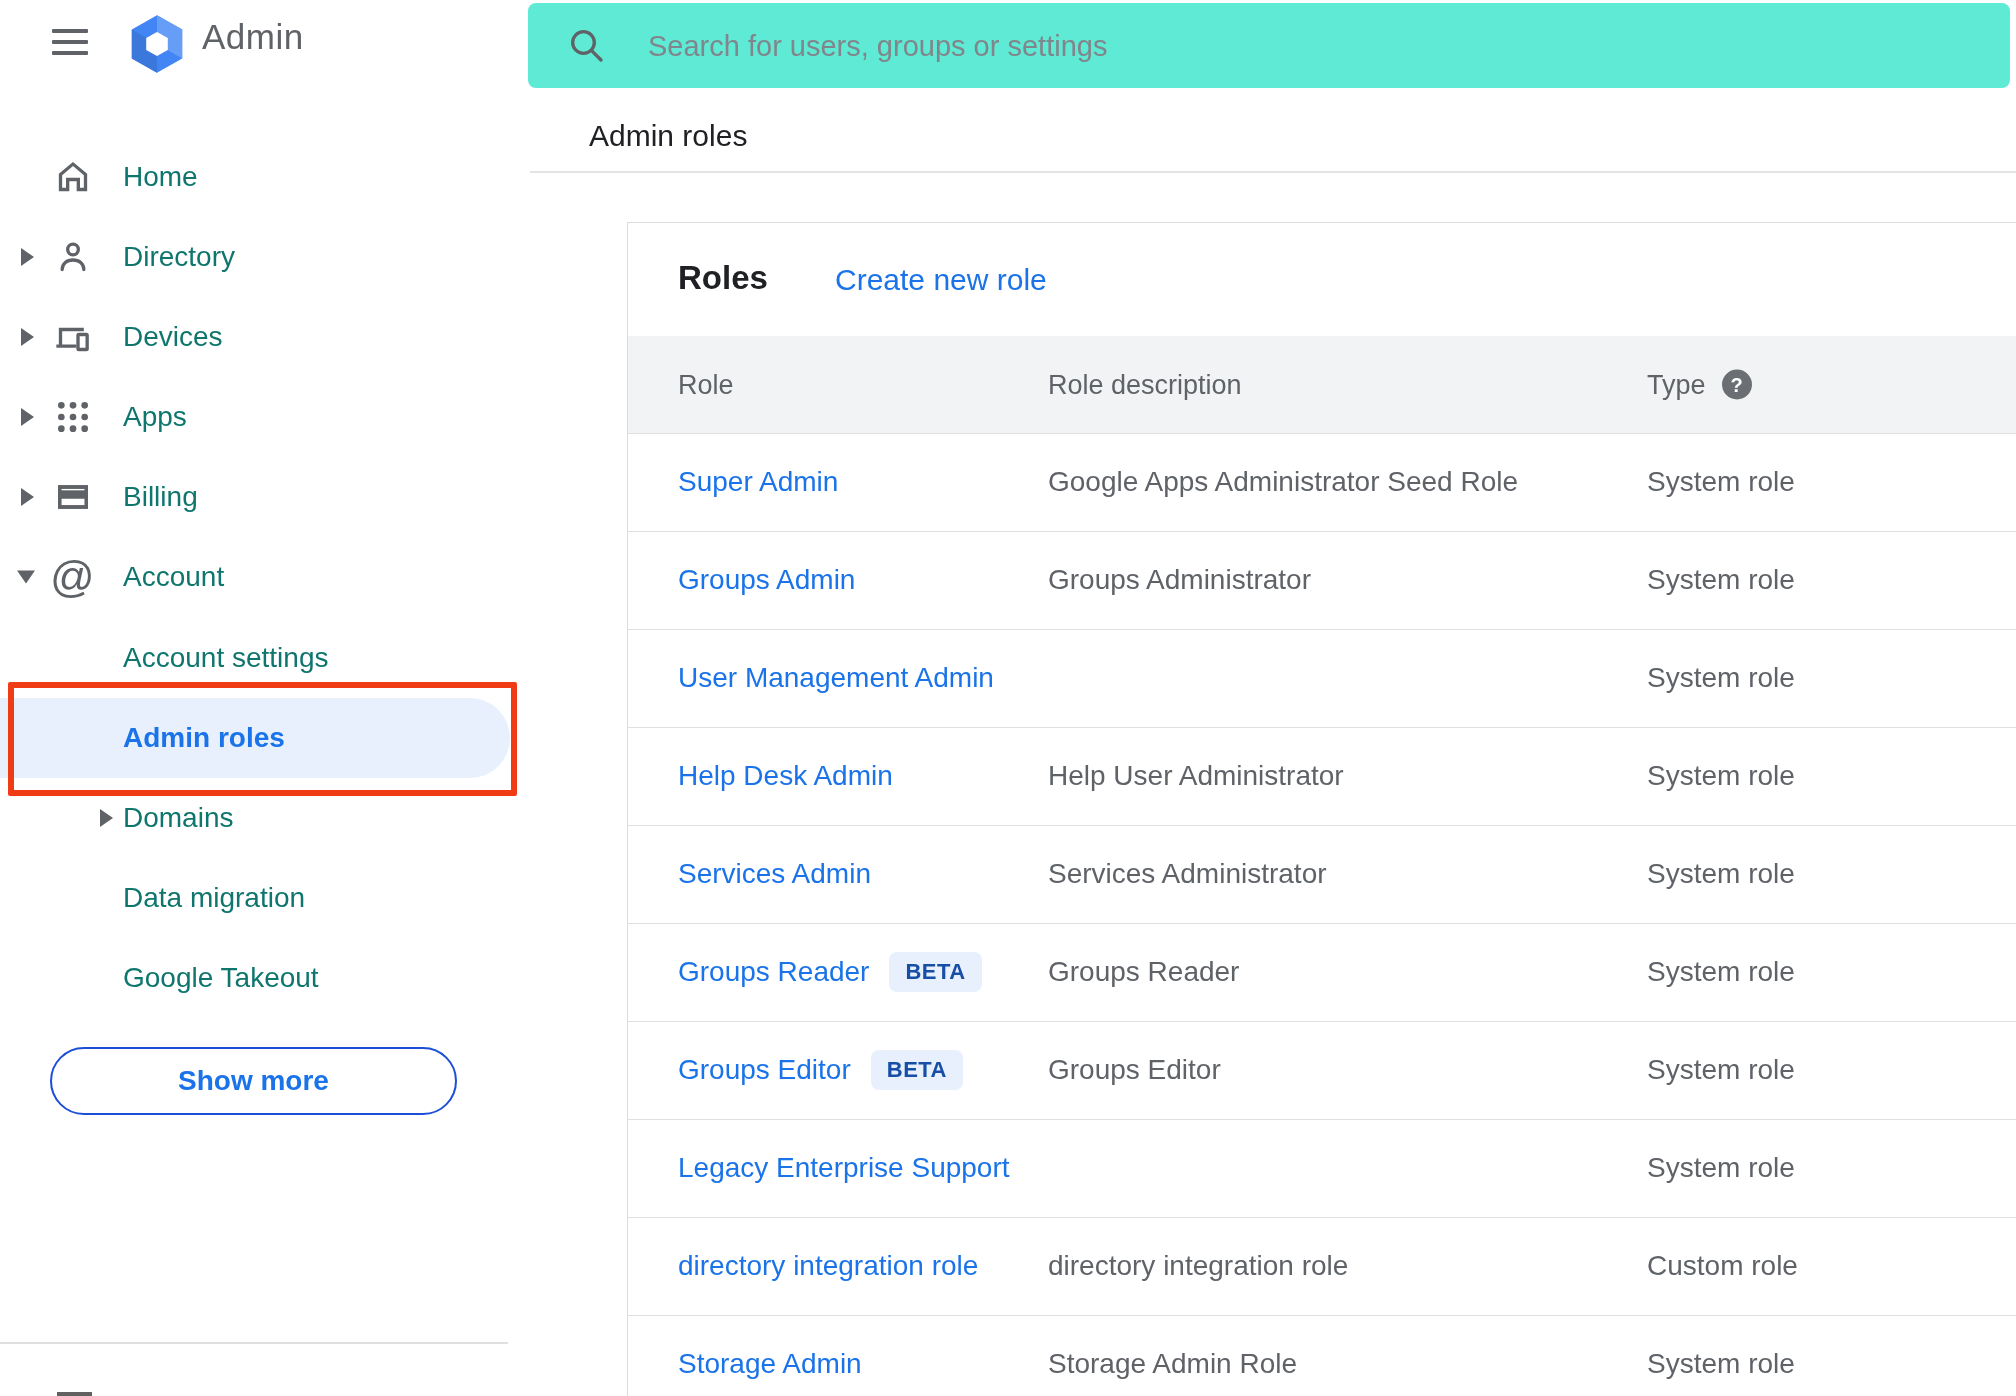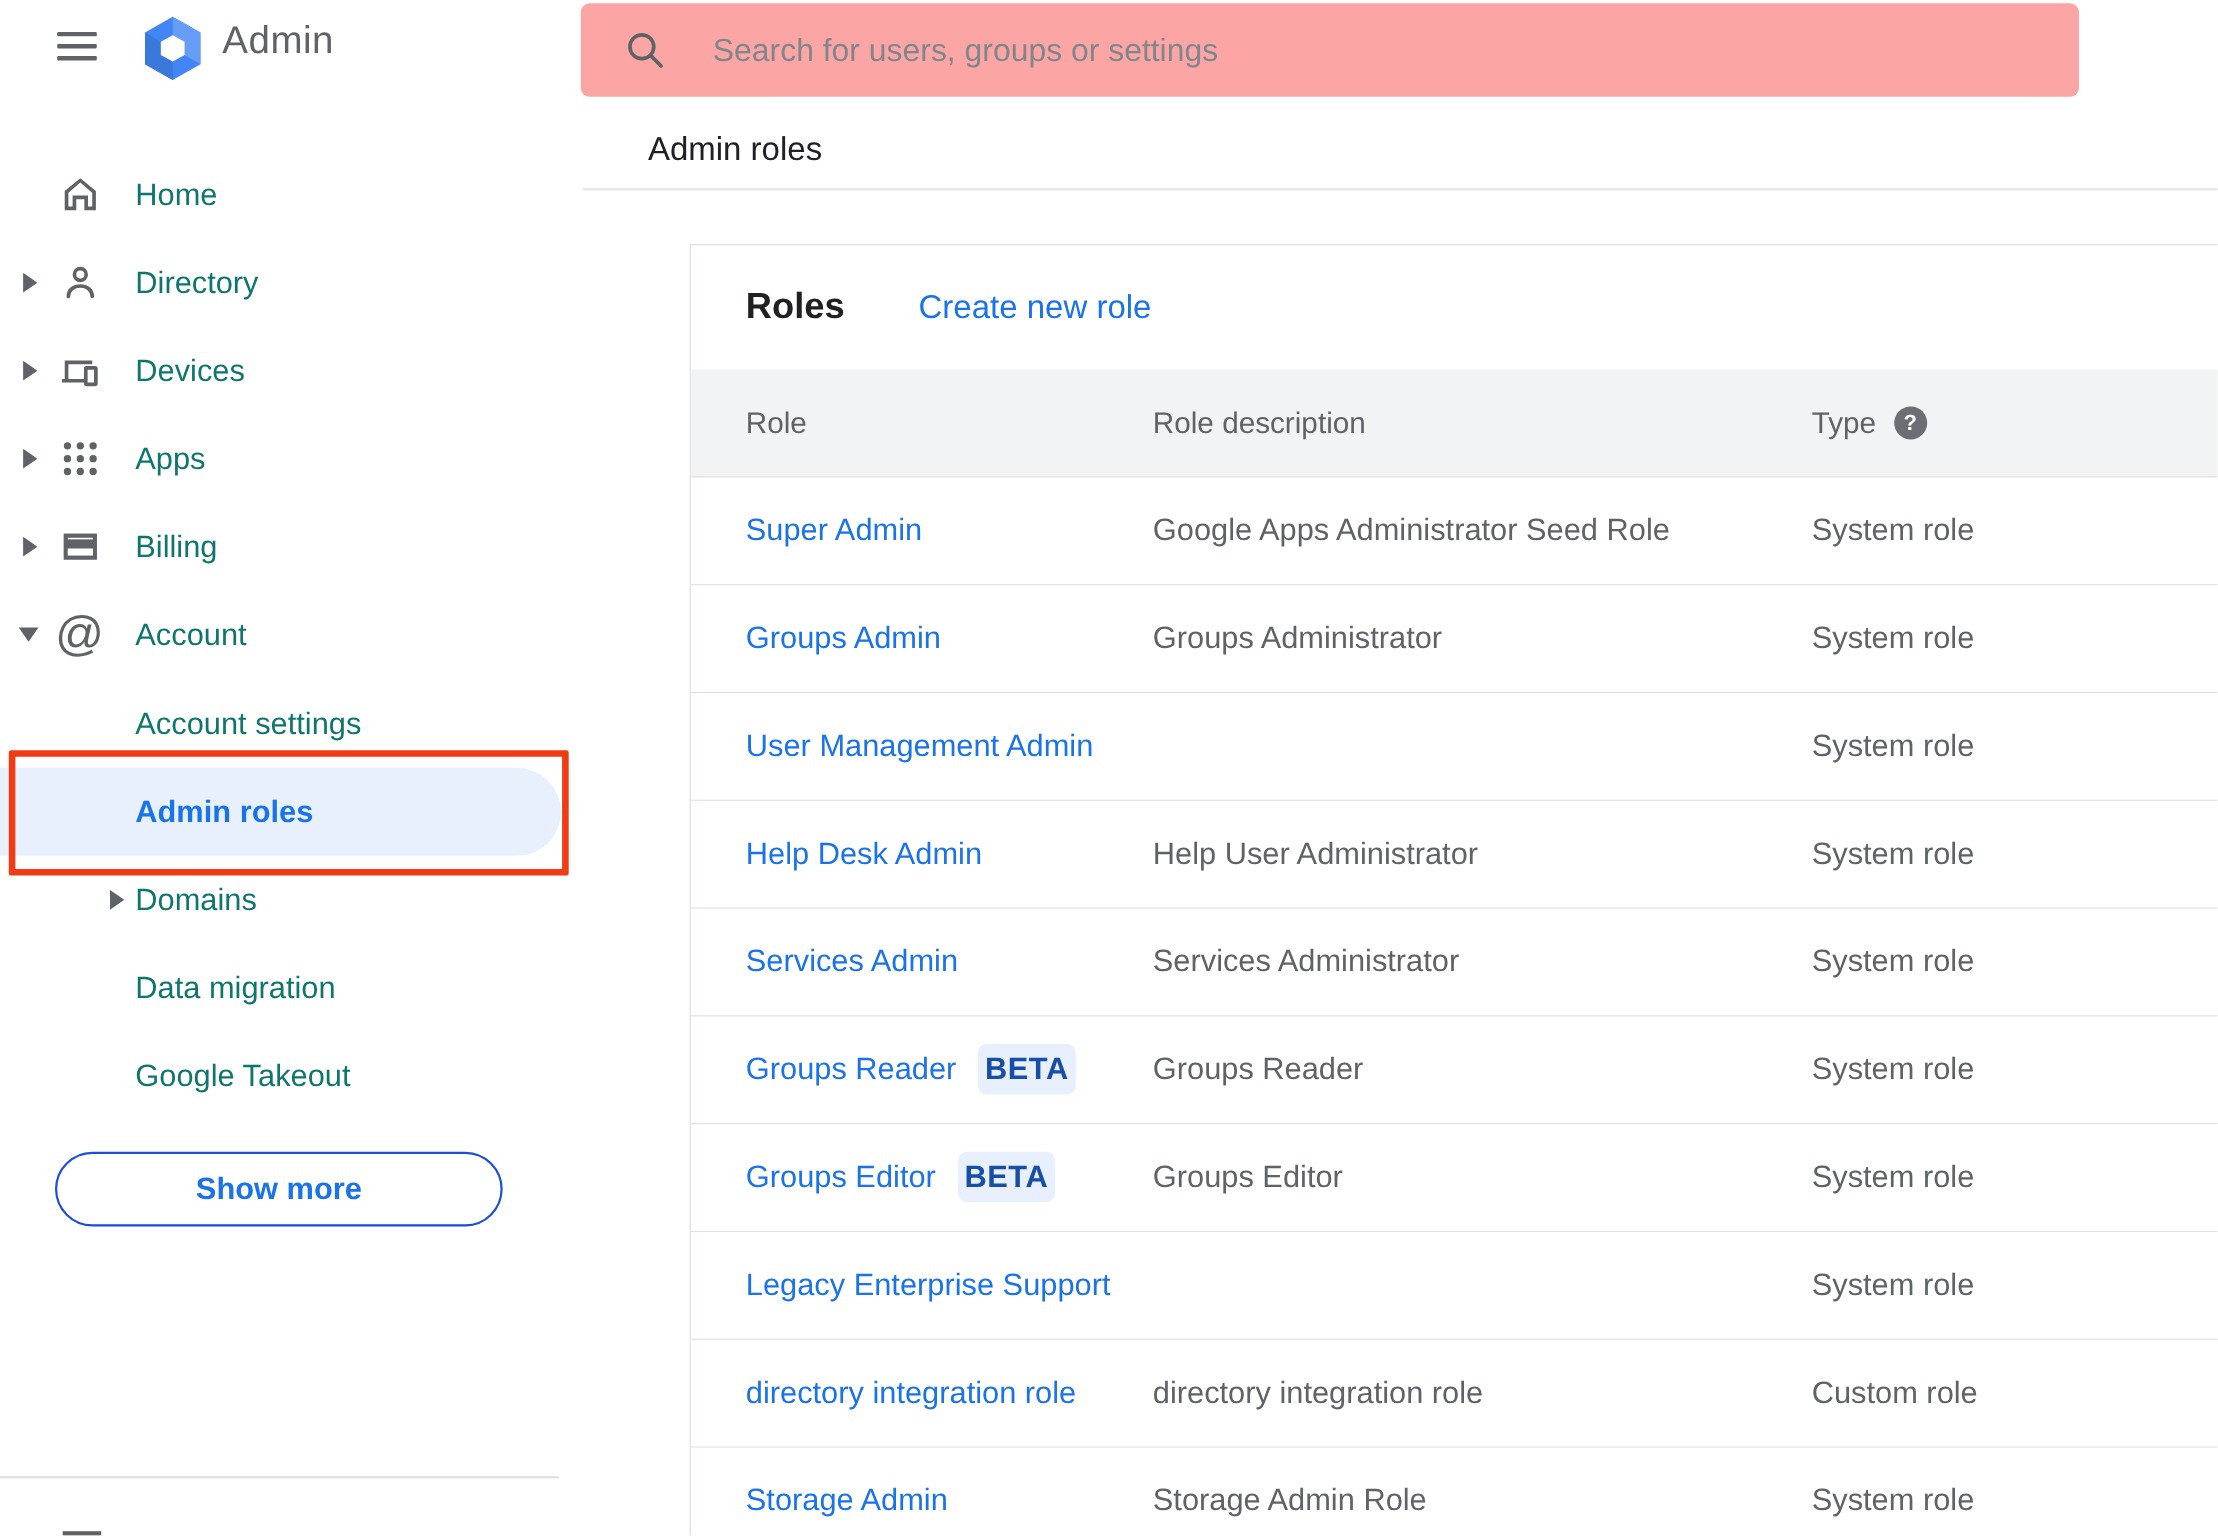--- a/index.html
+++ b/index.html
@@ -7,21 +7,21 @@
     width:2016px;height:1396px;position:relative;overflow:hidden;
     background:#ffffff;
     font-family:"Liberation Sans","DejaVu Sans",sans-serif;
     color:#3c4043;
   }
   
   .hamburger{position:absolute;left:52px;top:29px;width:36px;height:26px;cursor:pointer;}
   .hamburger span{display:block;height:4px;background:#5f6368;border-radius:1px;margin-bottom:7px;}
   .logo{position:absolute;left:127px;top:14px;width:60px;height:60px;}
   .logo-text{position:absolute;left:202px;top:17px;font-size:35px;color:#5f6368;letter-spacing:.5px;}
-  .searchbar{position:absolute;left:528px;top:3px;width:1362px;height:85px;background:#fca5a5;border-radius:8px;}
+  .searchbar{position:absolute;left:528px;top:3px;width:1482px;height:85px;background:#5eead4;border-radius:8px;}
   .search-icon{position:absolute;left:38px;top:22px;width:40px;height:40px;}
   .search-input{position:absolute;left:118px;top:0;width:1100px;height:85px;border:none;outline:none;background:transparent;
     font-family:inherit;font-size:29px;color:#5f6368;}
   .search-input::placeholder{color:#80868b;opacity:1;}
   
   .breadcrumb{position:absolute;left:589px;top:119px;font-size:30px;color:#202124;}
   .top-divider{position:absolute;left:530px;top:171px;width:1486px;height:2px;background:#e4e4e4;}
   
   .nav-item{position:absolute;left:0;width:508px;height:80px;cursor:pointer;}
   .nav-label{position:absolute;left:123px;top:50%;transform:translateY(-50%);font-size:28px;color:#0f766e;white-space:nowrap;}
@@ -47,22 +47,22 @@
   .card-title{position:absolute;left:50px;top:36px;font-size:33px;font-weight:bold;color:#202124;}
   .create-link{position:absolute;left:207px;top:40px;font-size:30px;color:#1a73e8;text-decoration:none;cursor:pointer;}
   .thead{position:absolute;left:0;top:113px;width:100%;height:97px;background:#f2f3f4;border-bottom:1px solid #e0e0e0;}
   .th{position:absolute;top:50%;transform:translateY(-50%);font-size:27px;color:#5f6368;white-space:nowrap;}
   .th-role{left:50px;} .th-desc{left:420px;} .th-type{left:1019px;display:flex;align-items:center;gap:16px;}
   .help-icon{width:30px;height:30px;border-radius:50%;background:#6b6f73;color:#fff;display:inline-flex;
     align-items:center;justify-content:center;font-size:20px;font-weight:bold;cursor:pointer;}
   .trow{position:absolute;left:0;width:100%;height:98px;border-bottom:1px solid #e0e0e0;}
   .cell-role{position:absolute;left:50px;top:50%;transform:translateY(-50%);display:flex;align-items:center;}
   .role-link{font-size:28px;color:#1a73e8;text-decoration:none;cursor:pointer;white-space:nowrap;}
-  .beta-badge{margin-left:20px;background:#e8f0fe;color:#174ea6;font-size:28px;font-weight:bold;
-    padding:7px 6px;border-radius:8px;letter-spacing:.5px;text-align:right;}
+  .beta-badge{margin-left:20px;background:#e8f0fe;color:#174ea6;font-size:22px;font-weight:bold;
+    padding:7px 16px;border-radius:8px;letter-spacing:.5px;text-align:right;}
   .cell-desc{position:absolute;left:420px;top:50%;transform:translateY(-50%);font-size:28px;color:#5f6368;white-space:nowrap;}
   .cell-type{position:absolute;left:1019px;top:50%;transform:translateY(-50%);font-size:28px;color:#5f6368;white-space:nowrap;}
 </style>
 </head>
 <body>
 
 <div class="hamburger">
   <span></span>
     <span></span>
     <span></span>

